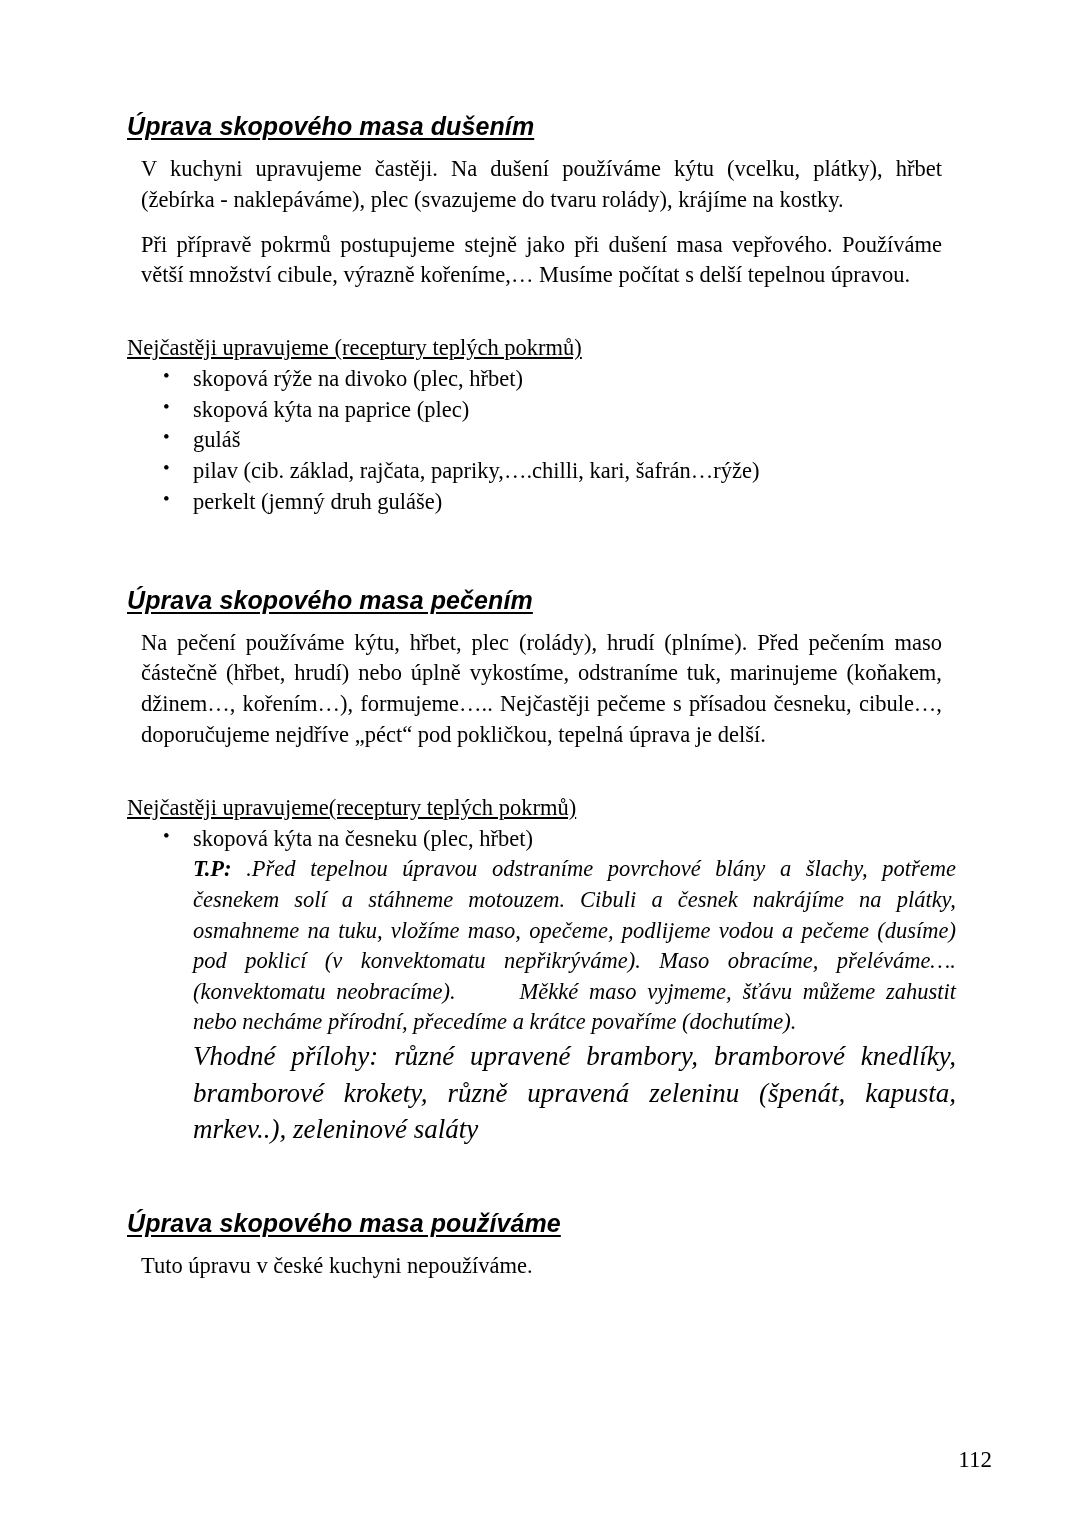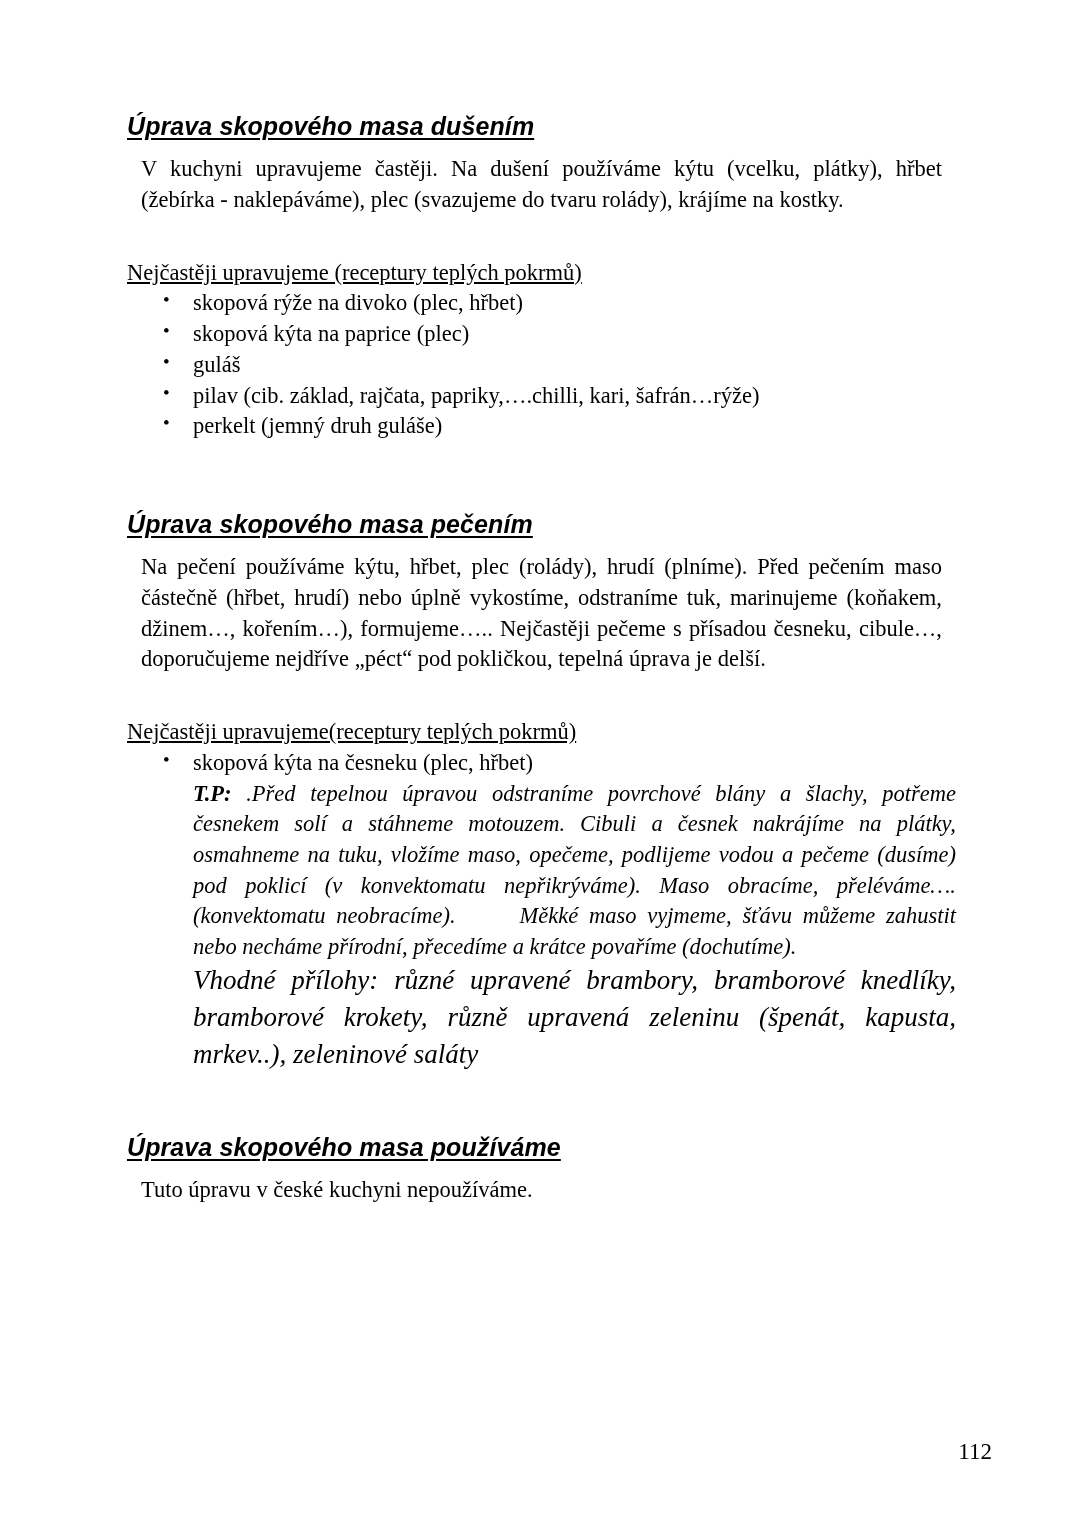--- a/index.html
+++ b/index.html
@@ -110,36 +110,37 @@
 
   .spacer-lg { height: 52px; }
   .spacer-md { height: 28px; }
   .spacer-sm { height: 16px; }
   .spacer-xs { height: 9px; }
 
   
   .page-number {
     position: absolute;
     right: 88px;
-    bottom: 64px;
+    bottom: 56px;
     font-size: 23px;
     line-height: 1;
     text-align: right;
   }
 </style>
 </head>
 <body>
 
 <div class="page">
   <div class="content">
 
     <h2 class="sec-heading">Úprava skopového masa dušením</h2>
 
     <p class="para">V kuchyni upravujeme častěji. Na dušení používáme kýtu (vcelku, plátky), hřbet (žebírka - naklepáváme), plec (svazujeme do tvaru rolády), krájíme na kostky.</p>
 
+    <p class="para">Při přípravě pokrmů postupujeme stejně jako při dušení masa vepřového. Používáme větší množství cibule, výrazně kořeníme,… Musíme počítat s delší tepelnou úpravou.</p>
 
     <div class="spacer-md"></div>
 
     <p class="sub-lead">
       <span class="u">Nejčastěji upravujeme (receptury teplých pokrmů)</span>
     </p>
 
     <ul class="bullets">
       <li>
         <span>skopová rýže na divoko (plec, hřbet)</span>

